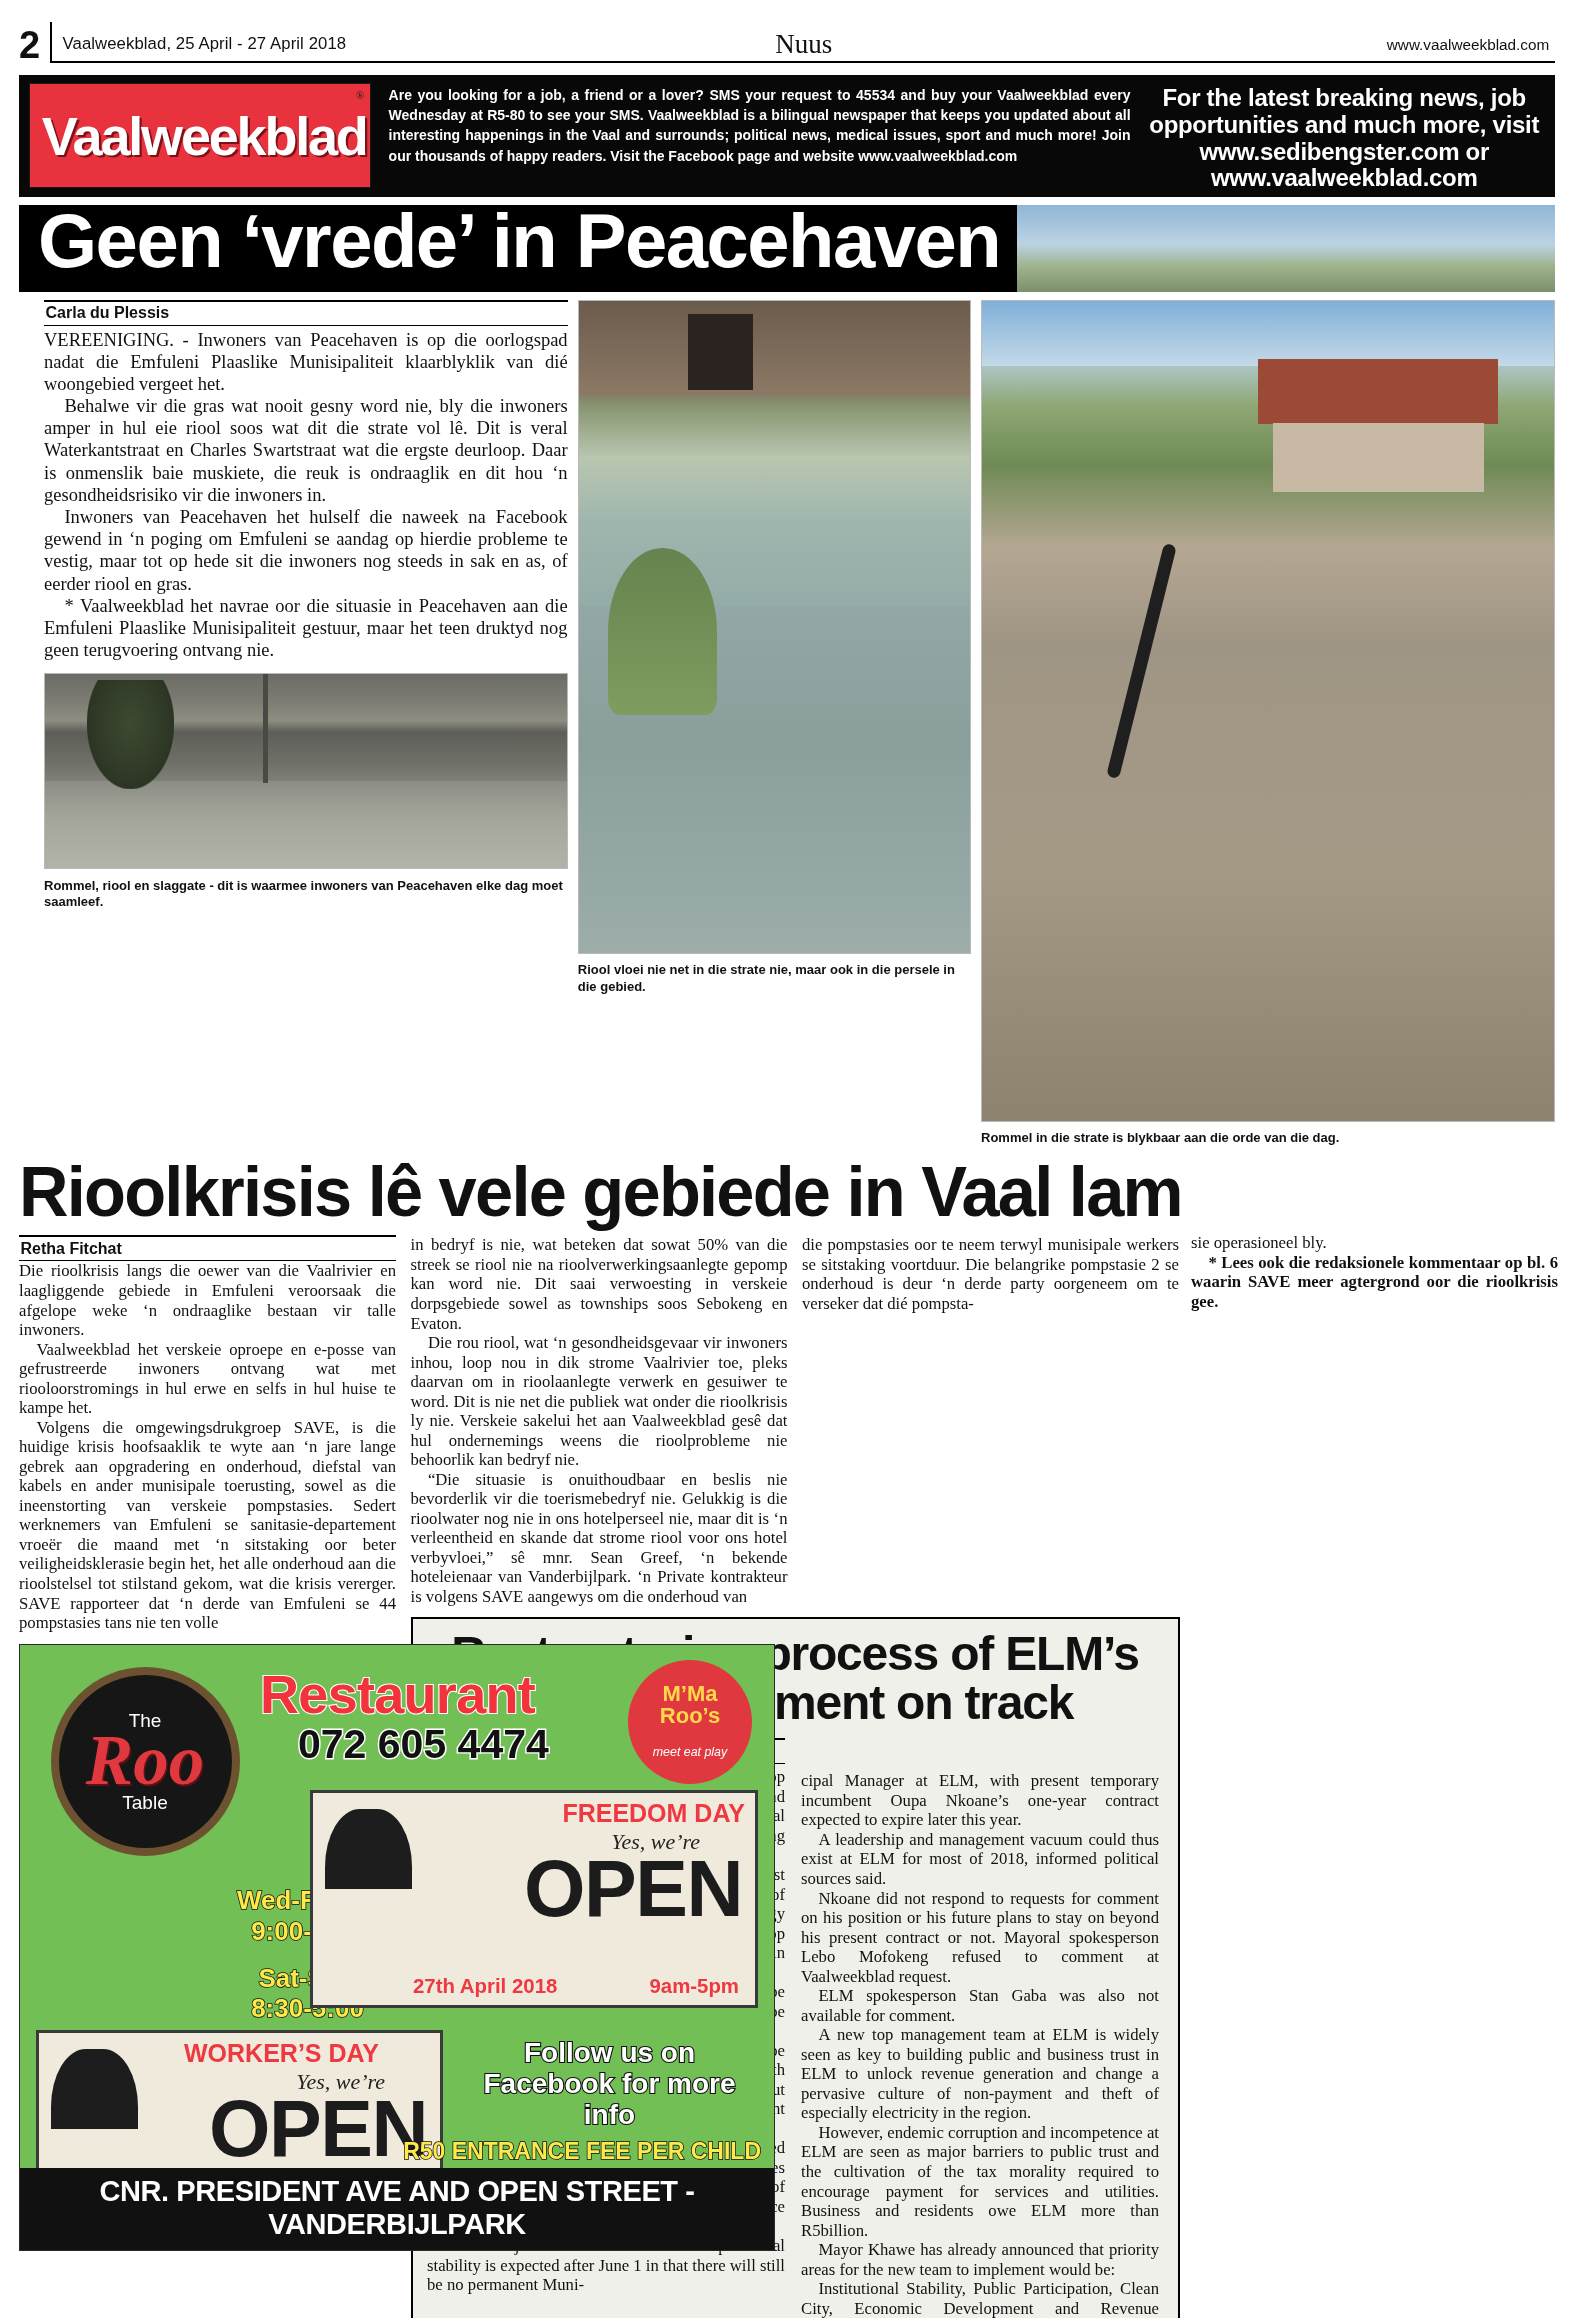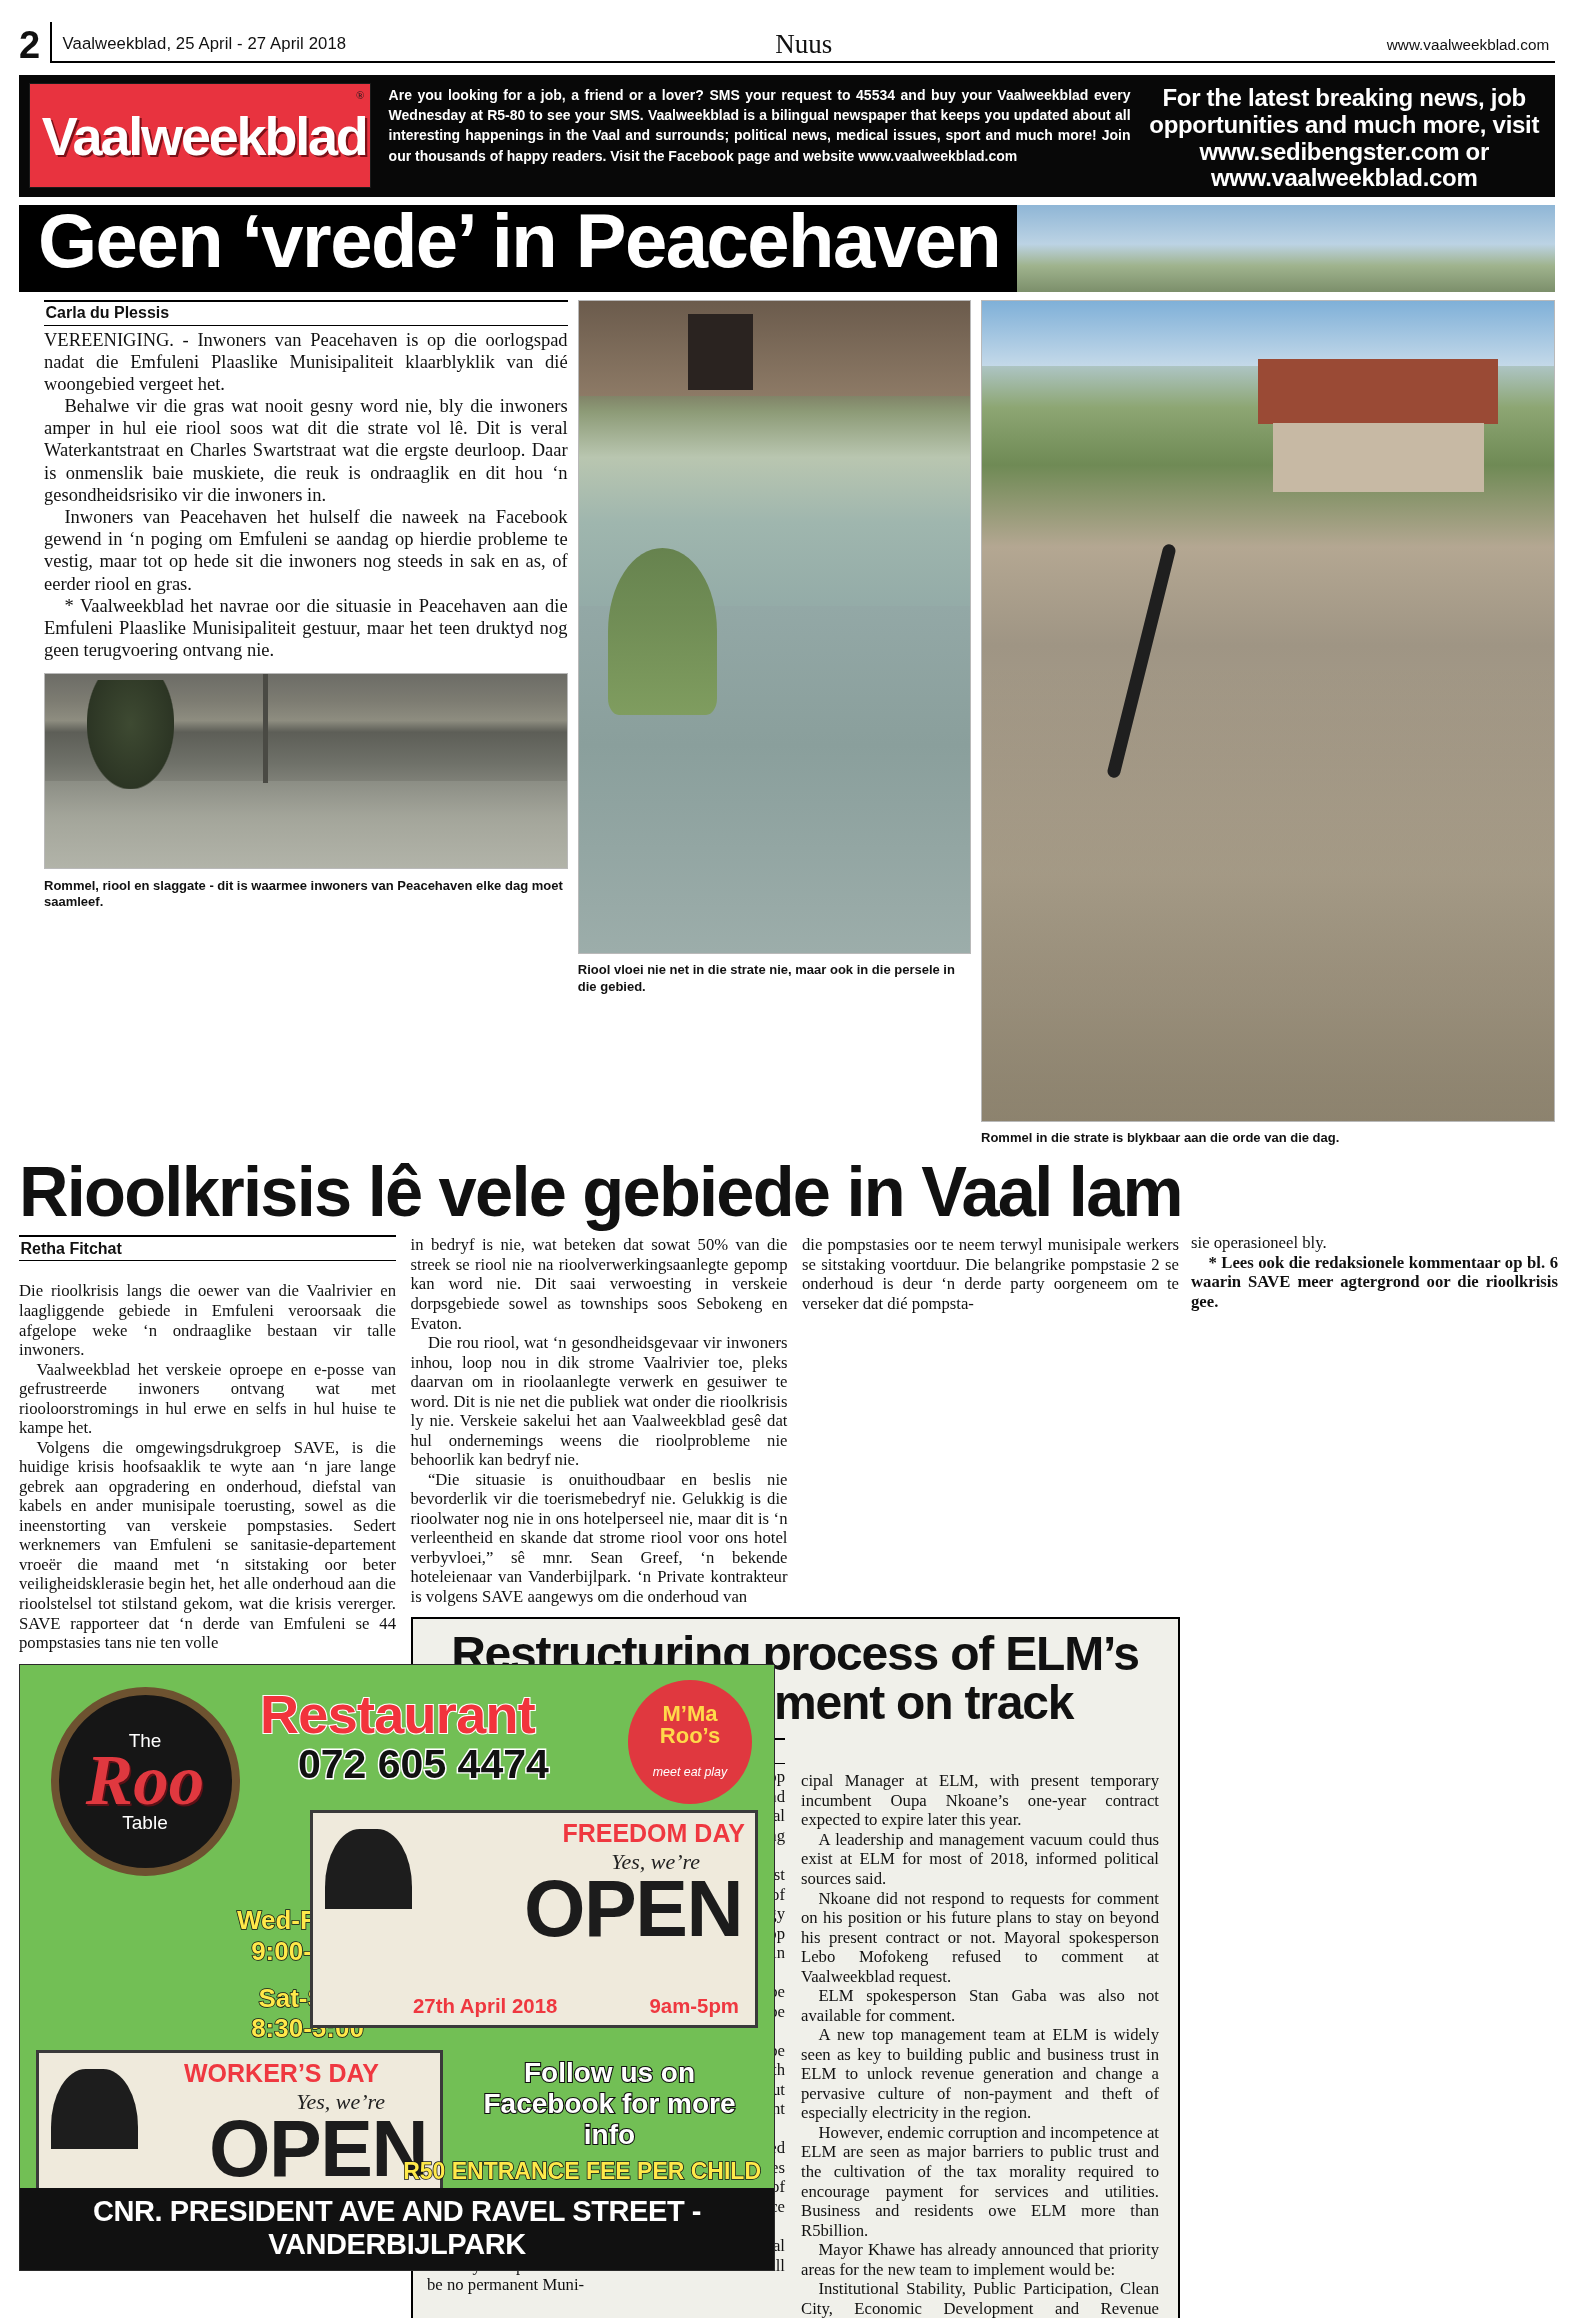--- a/index.html
+++ b/index.html
@@ -248,21 +248,21 @@
     </div>
 
   </div>
 
   <div class="hl2">Rioolkrisis lê vele gebiede in Vaal lam</div>
 
   <div class="lower">
 
     <div class="lcol">
       <div class="byline">Retha Fitchat</div>
-      <div class="body-s" style="margin-top:20px">
+      <div class="body-s" style="margin-top:0">
         <p>Die rioolkrisis langs die oewer van die Vaalrivier en laagliggende gebiede in Emfuleni veroorsaak die afgelope weke ‘n ondraaglike bestaan vir talle inwoners.</p>
         <p>Vaalweekblad het verskeie oproepe en e-posse van gefrustreerde inwoners ontvang wat met riooloorstromings in hul erwe en selfs in hul huise te kampe het.</p>
         <p>Volgens die omgewingsdrukgroep SAVE, is die huidige krisis hoofsaaklik te wyte aan ‘n jare lange gebrek aan opgradering en onderhoud, diefstal van kabels en ander munisipale toerusting, sowel as die ineenstorting van verskeie pompstasies. Sedert werknemers van Emfuleni se sanitasie-departement vroeër die maand met ‘n sitstaking oor beter veiligheidsklerasie begin het, het alle onderhoud aan die rioolstelsel tot stilstand gekom, wat die krisis vererger. SAVE rapporteer dat ‘n derde van Emfuleni se 44 pompstasies tans nie ten volle</p>
       </div>
 
       <div class="roo">
         <div class="roo-body">
 
           <div class="roo-badge">
             <div class="t">The</div>
@@ -300,21 +300,21 @@
             <div class="guy"></div>
             <div class="ttl" style="right:auto;left:145px">WORKER’S DAY</div>
             <div class="yes">Yes, we’re</div>
             <div class="open">OPEN</div>
 
           </div>
 
           <div class="follow">Follow us on Facebook for more info</div>
           <div class="fee">R50 ENTRANCE FEE PER CHILD</div>
         </div>
-        <div class="roo-foot">CNR. PRESIDENT AVE AND RAVEL STREET  - VANDERBIJLPARK</div>
+        <div class="roo-foot">CNR. PRESIDENT AVE AND OPEN STREET  - VANDERBIJLPARK</div>
       </div>
     </div>
 
     <div class="rcol">
 
       <div class="two-up">
         <div>
           <div class="body-s">
             <p style="text-indent:0">in bedryf is nie, wat beteken dat sowat 50% van die streek se riool nie na rioolverwerkingsaanlegte gepomp kan word nie. Dit saai verwoesting in verskeie dorpsgebiede sowel as townships soos Sebokeng en Evaton.</p>
             <p>Die rou riool, wat ‘n gesondheidsgevaar vir inwoners inhou, loop nou in dik strome Vaalrivier toe, pleks daarvan om in rioolaanlegte verwerk en gesuiwer te word. Dit is nie net die publiek wat onder die rioolkrisis ly nie. Verskeie sakelui het aan Vaalweekblad gesê dat hul ondernemings weens die rioolprobleme nie behoorlik kan bedryf nie.</p>

